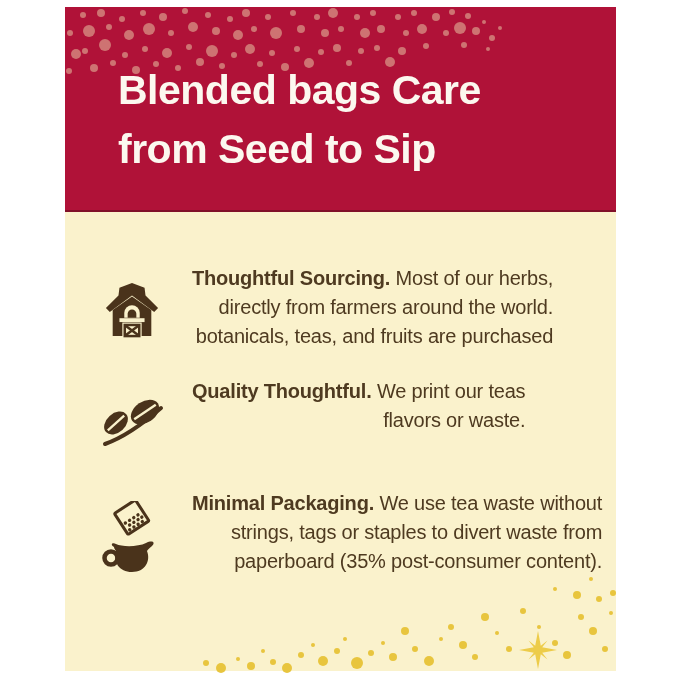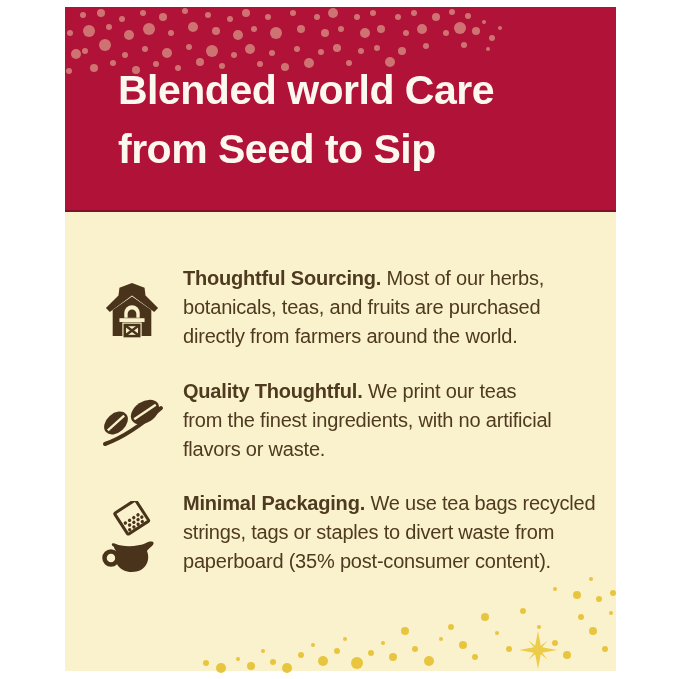--- a/index.html
+++ b/index.html
@@ -44,25 +44,26 @@
   }
   .section {
     position: absolute;
     left: 0; width: 551px;
   }
   .section .icon-wrap {
     position: absolute;
   }
   .section .section-text {
     position: absolute;
-    left: 118px; top: 0;
+    left: 127px; top: 0;
     color: var(--brown_text, #4E3A20);
     font-size: 20px;
     line-height: 29px;
     letter-spacing: -0.2px;
+    text-align: right;
   }
   .section .line { white-space: nowrap; }
   .section .line strong { font-weight: bold; }
   
   .decor-layer {
     position: absolute; left: 0; top: 0;
     width: 679px; height: 679px;
     pointer-events: none;
   }
   .dot {
@@ -75,21 +76,21 @@
   }
   svg { display: block; }
 </style>
 </head>
 <body>
 
 <div id="stage">
 
   <div id="header-band">
     <div id="header-title">
-      <div>Blended world Care</div>
+      <div>Blended bags Care</div>
       <div>from Seed to Sip</div>
     </div>
   </div>
 
   <div id="body-panel">
 
     <div class="section" style="top:52px">
       <div class="icon-wrap" style="left:38px; top:18px">
         <svg width="58" height="56" viewBox="0 0 60 58" aria-hidden="true">
           <path d="M3 27 L16 14 L17 6 L30 1 L43 6 L44 14 L57 27 L53 31 L30 14 L7 31 Z" fill="var(--icon_brown)"></path>
@@ -97,42 +98,41 @@
           <path d="M22 37 L22 32 A8 8 0 0 1 38 32 L38 37 Z" fill="var(--cream)"></path>
           <path d="M25.5 37 L25.5 33 A4.5 4.5 0 0 1 34.5 33 L34.5 37 Z" fill="var(--icon_brown)"></path>
           <rect x="17" y="37.5" width="26" height="4" fill="var(--cream)"></rect>
           <rect x="20" y="42" width="20" height="14" fill="var(--cream)"></rect>
           <rect x="22.5" y="44.5" width="15" height="11.5" fill="var(--cream)" stroke="var(--icon_brown)" stroke-width="2.6"></rect>
           <path d="M23 45 L37 55.5 M37 45 L23 55.5" stroke="var(--icon_brown)" stroke-width="2.6"></path>
         </svg>
       </div>
       <div class="section-text">
         <div class="line"><strong>Thoughtful Sourcing.</strong> <span>Most of our herbs,</span></div>
+        <div class="line">directly from farmers around the world.</div>
         <div class="line">botanicals, teas, and fruits are purchased</div>
-        <div class="line">directly from farmers around the world.</div>
       </div>
     </div>
 
     <div class="section" style="top:165px">
       <div class="icon-wrap" style="left:34px; top:22px">
         <svg width="66" height="48" viewBox="0 0 66 48" aria-hidden="true">
           <path d="M6 45 C20 40 38 30 62 9" fill="none" stroke="var(--icon_brown)" stroke-width="4" stroke-linecap="round"></path>
           <g transform="translate(17,24) rotate(-42)">
             <ellipse rx="13.5" ry="9.5" fill="var(--icon_brown)"></ellipse>
             <line x1="-11" y1="0" x2="11" y2="0" stroke="var(--cream)" stroke-width="2.4"></line>
           </g>
           <g transform="translate(46,13) rotate(-34)">
             <ellipse rx="15.5" ry="10.5" fill="var(--icon_brown)"></ellipse>
             <line x1="-13" y1="0" x2="13" y2="0" stroke="var(--cream)" stroke-width="2.4"></line>
           </g>
         </svg>
       </div>
       <div class="section-text">
         <div class="line"><strong>Quality Thoughtful.</strong> <span>We print our teas</span></div>
-        <div class="line">from the finest ingredients, with no artificial</div>
         <div class="line">flavors or waste.</div>
       </div>
     </div>
 
     <div class="section" style="top:277px">
       <div class="icon-wrap" style="left:37px; top:12px">
         <svg width="58" height="76" viewBox="0 0 58 76" aria-hidden="true">
 
           <g transform="translate(16,3) rotate(-33 13 13)">
             <rect x="1" y="1" width="25" height="25" fill="var(--cream)" stroke="var(--icon_brown)" stroke-width="3" rx="1"></rect>
@@ -152,21 +152,21 @@
             </g>
           </g>
 
           <circle cx="9" cy="57" r="6.5" fill="none" stroke="var(--icon_brown)" stroke-width="4.5"></circle>
           <path d="M12 46 C8 44 10 41 14 43 C20 46 36 46 44 42 C50 39 54 41 50 45
                    C48 47 46 48 45 50 C49 60 43 71 30 71 C17 71 11 61 14 50
                    C13 49 12 47 12 46 Z" fill="var(--icon_brown)"></path>
         </svg>
       </div>
       <div class="section-text">
-        <div class="line"><strong>Minimal Packaging.</strong> <span>We use tea bags recycled</span></div>
+        <div class="line"><strong>Minimal Packaging.</strong> <span>We use tea waste without</span></div>
         <div class="line">strings, tags or staples to divert waste from</div>
         <div class="line">paperboard (35% post-consumer content).</div>
       </div>
     </div>
 
   </div>
 
   <div class="decor-layer" id="decor-top">
       <div class="dot" style="left: 67px; top: 30px; width: 6px; height: 6px; background: rgb(206, 115, 114);"></div>
       <div class="dot" style="left: 71px; top: 49px; width: 10px; height: 10px; background: rgb(206, 115, 114);"></div>

